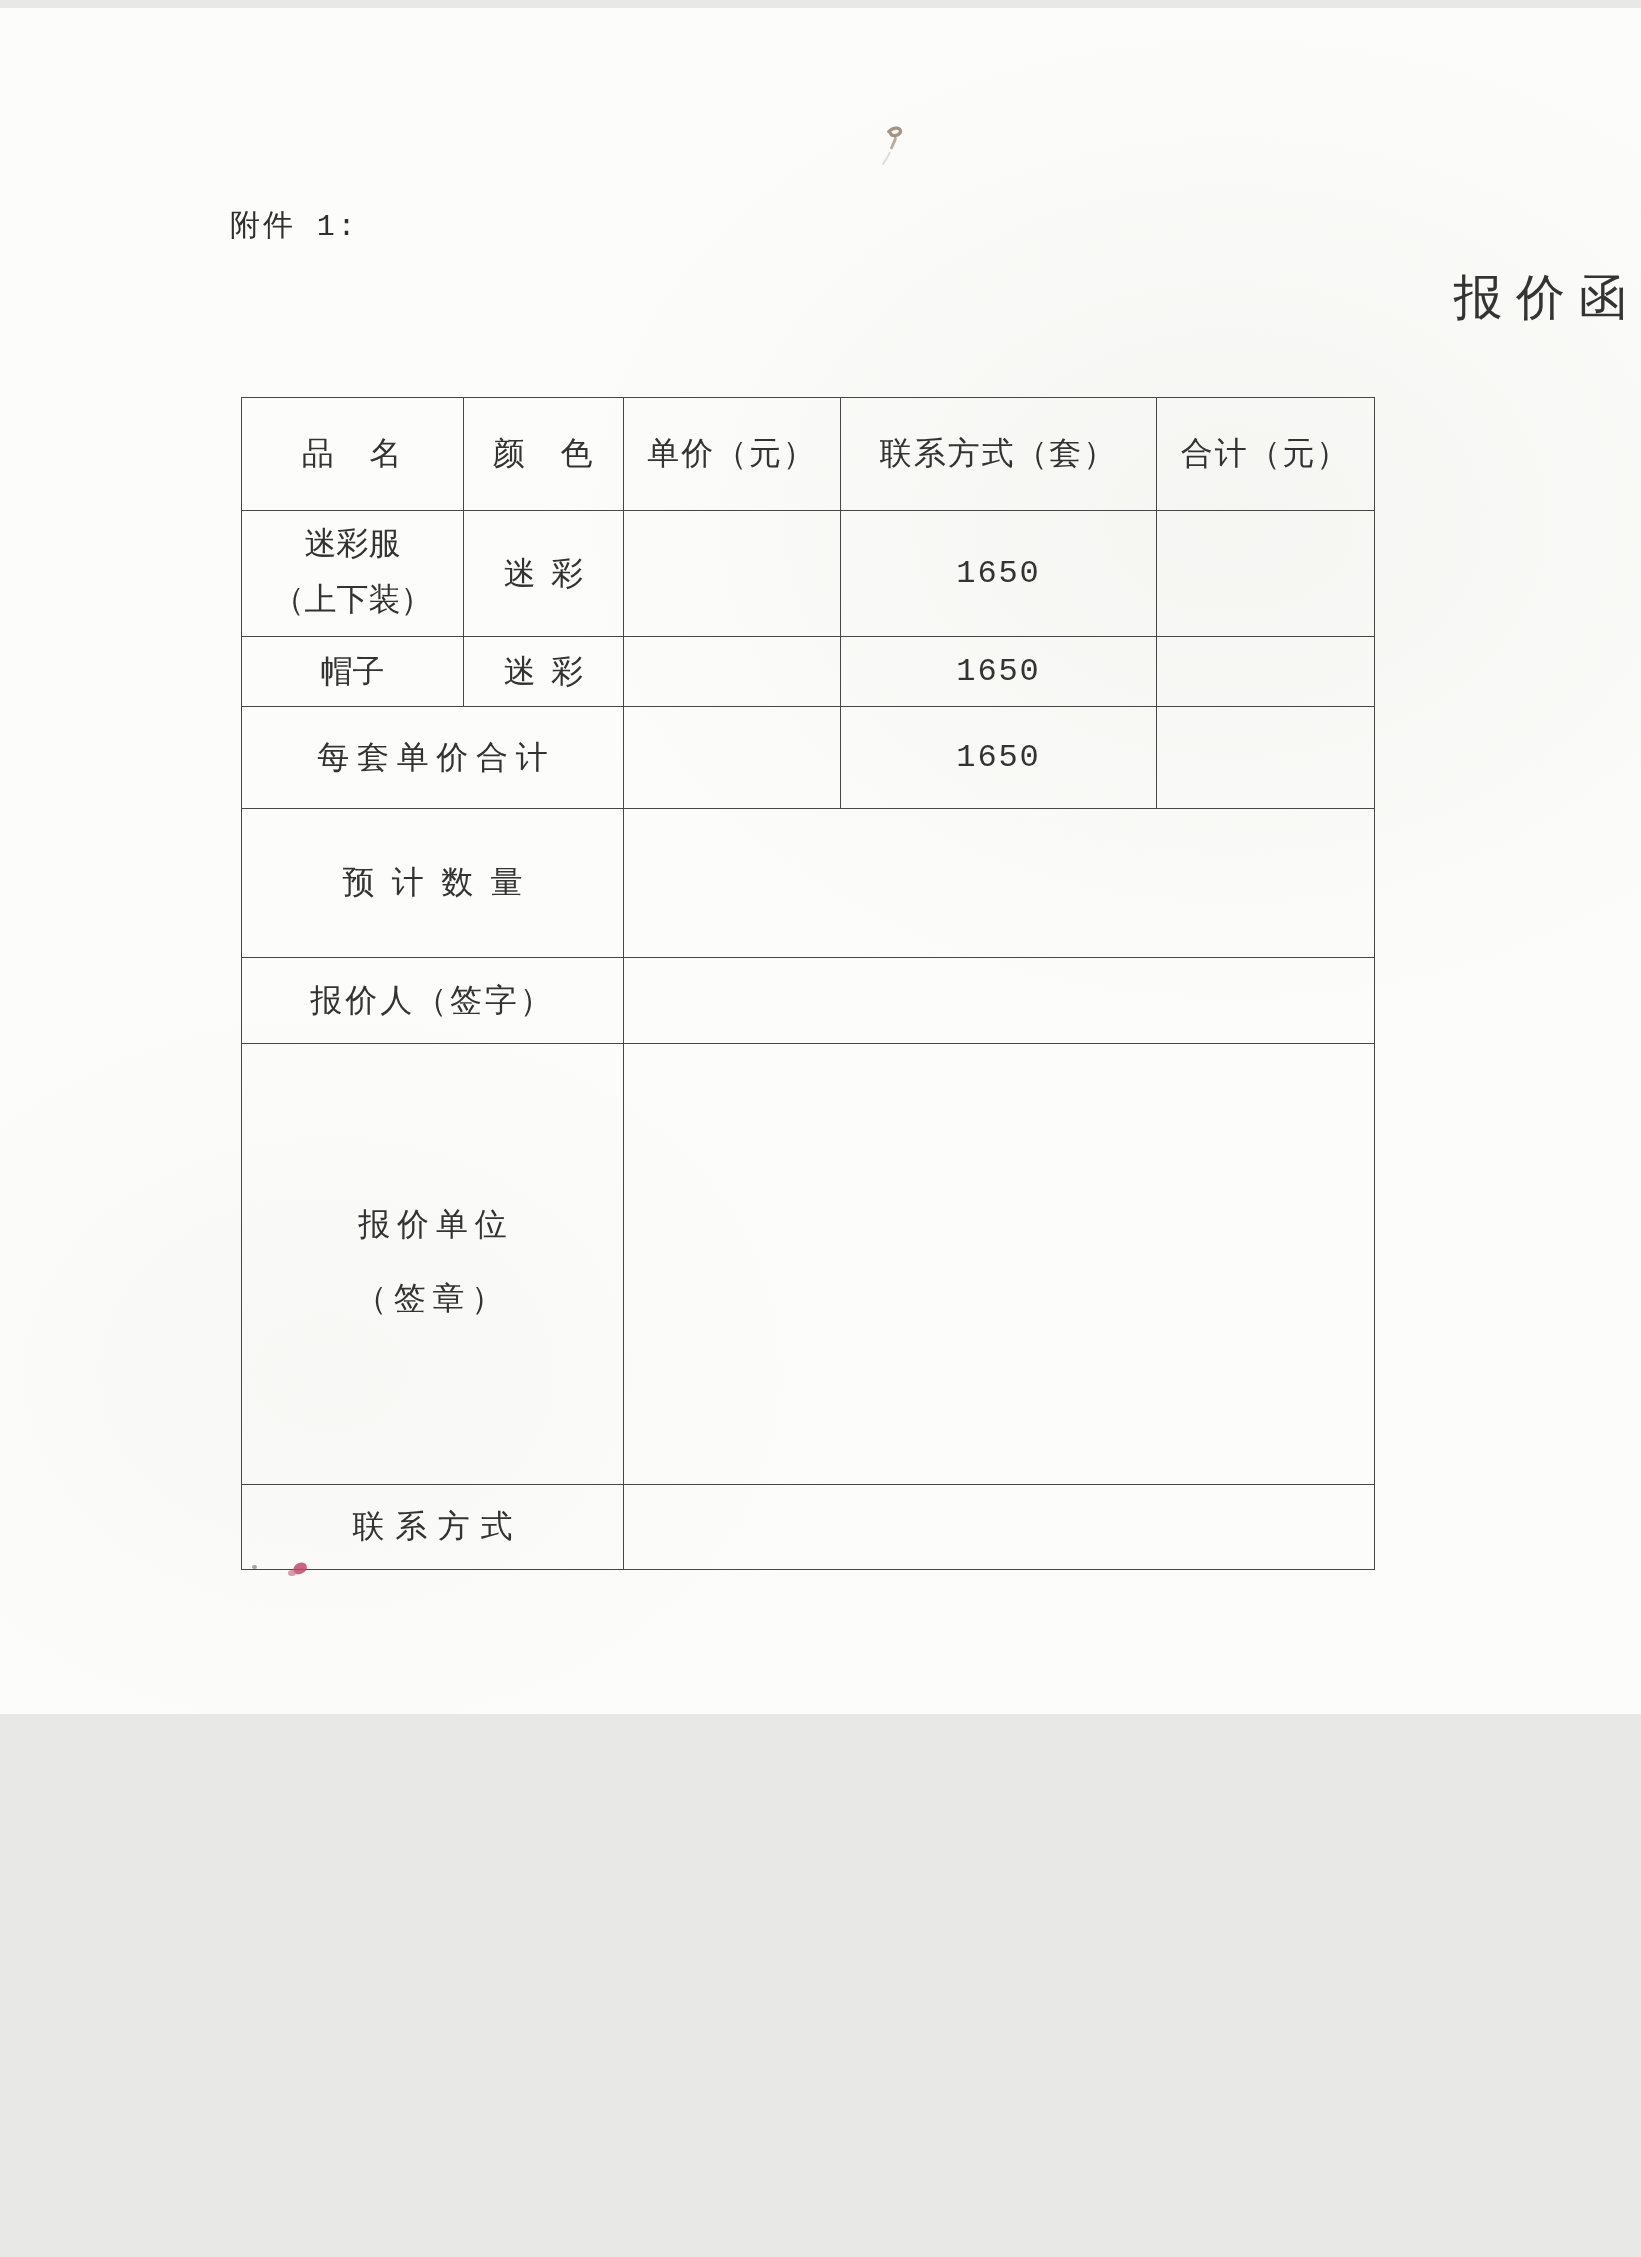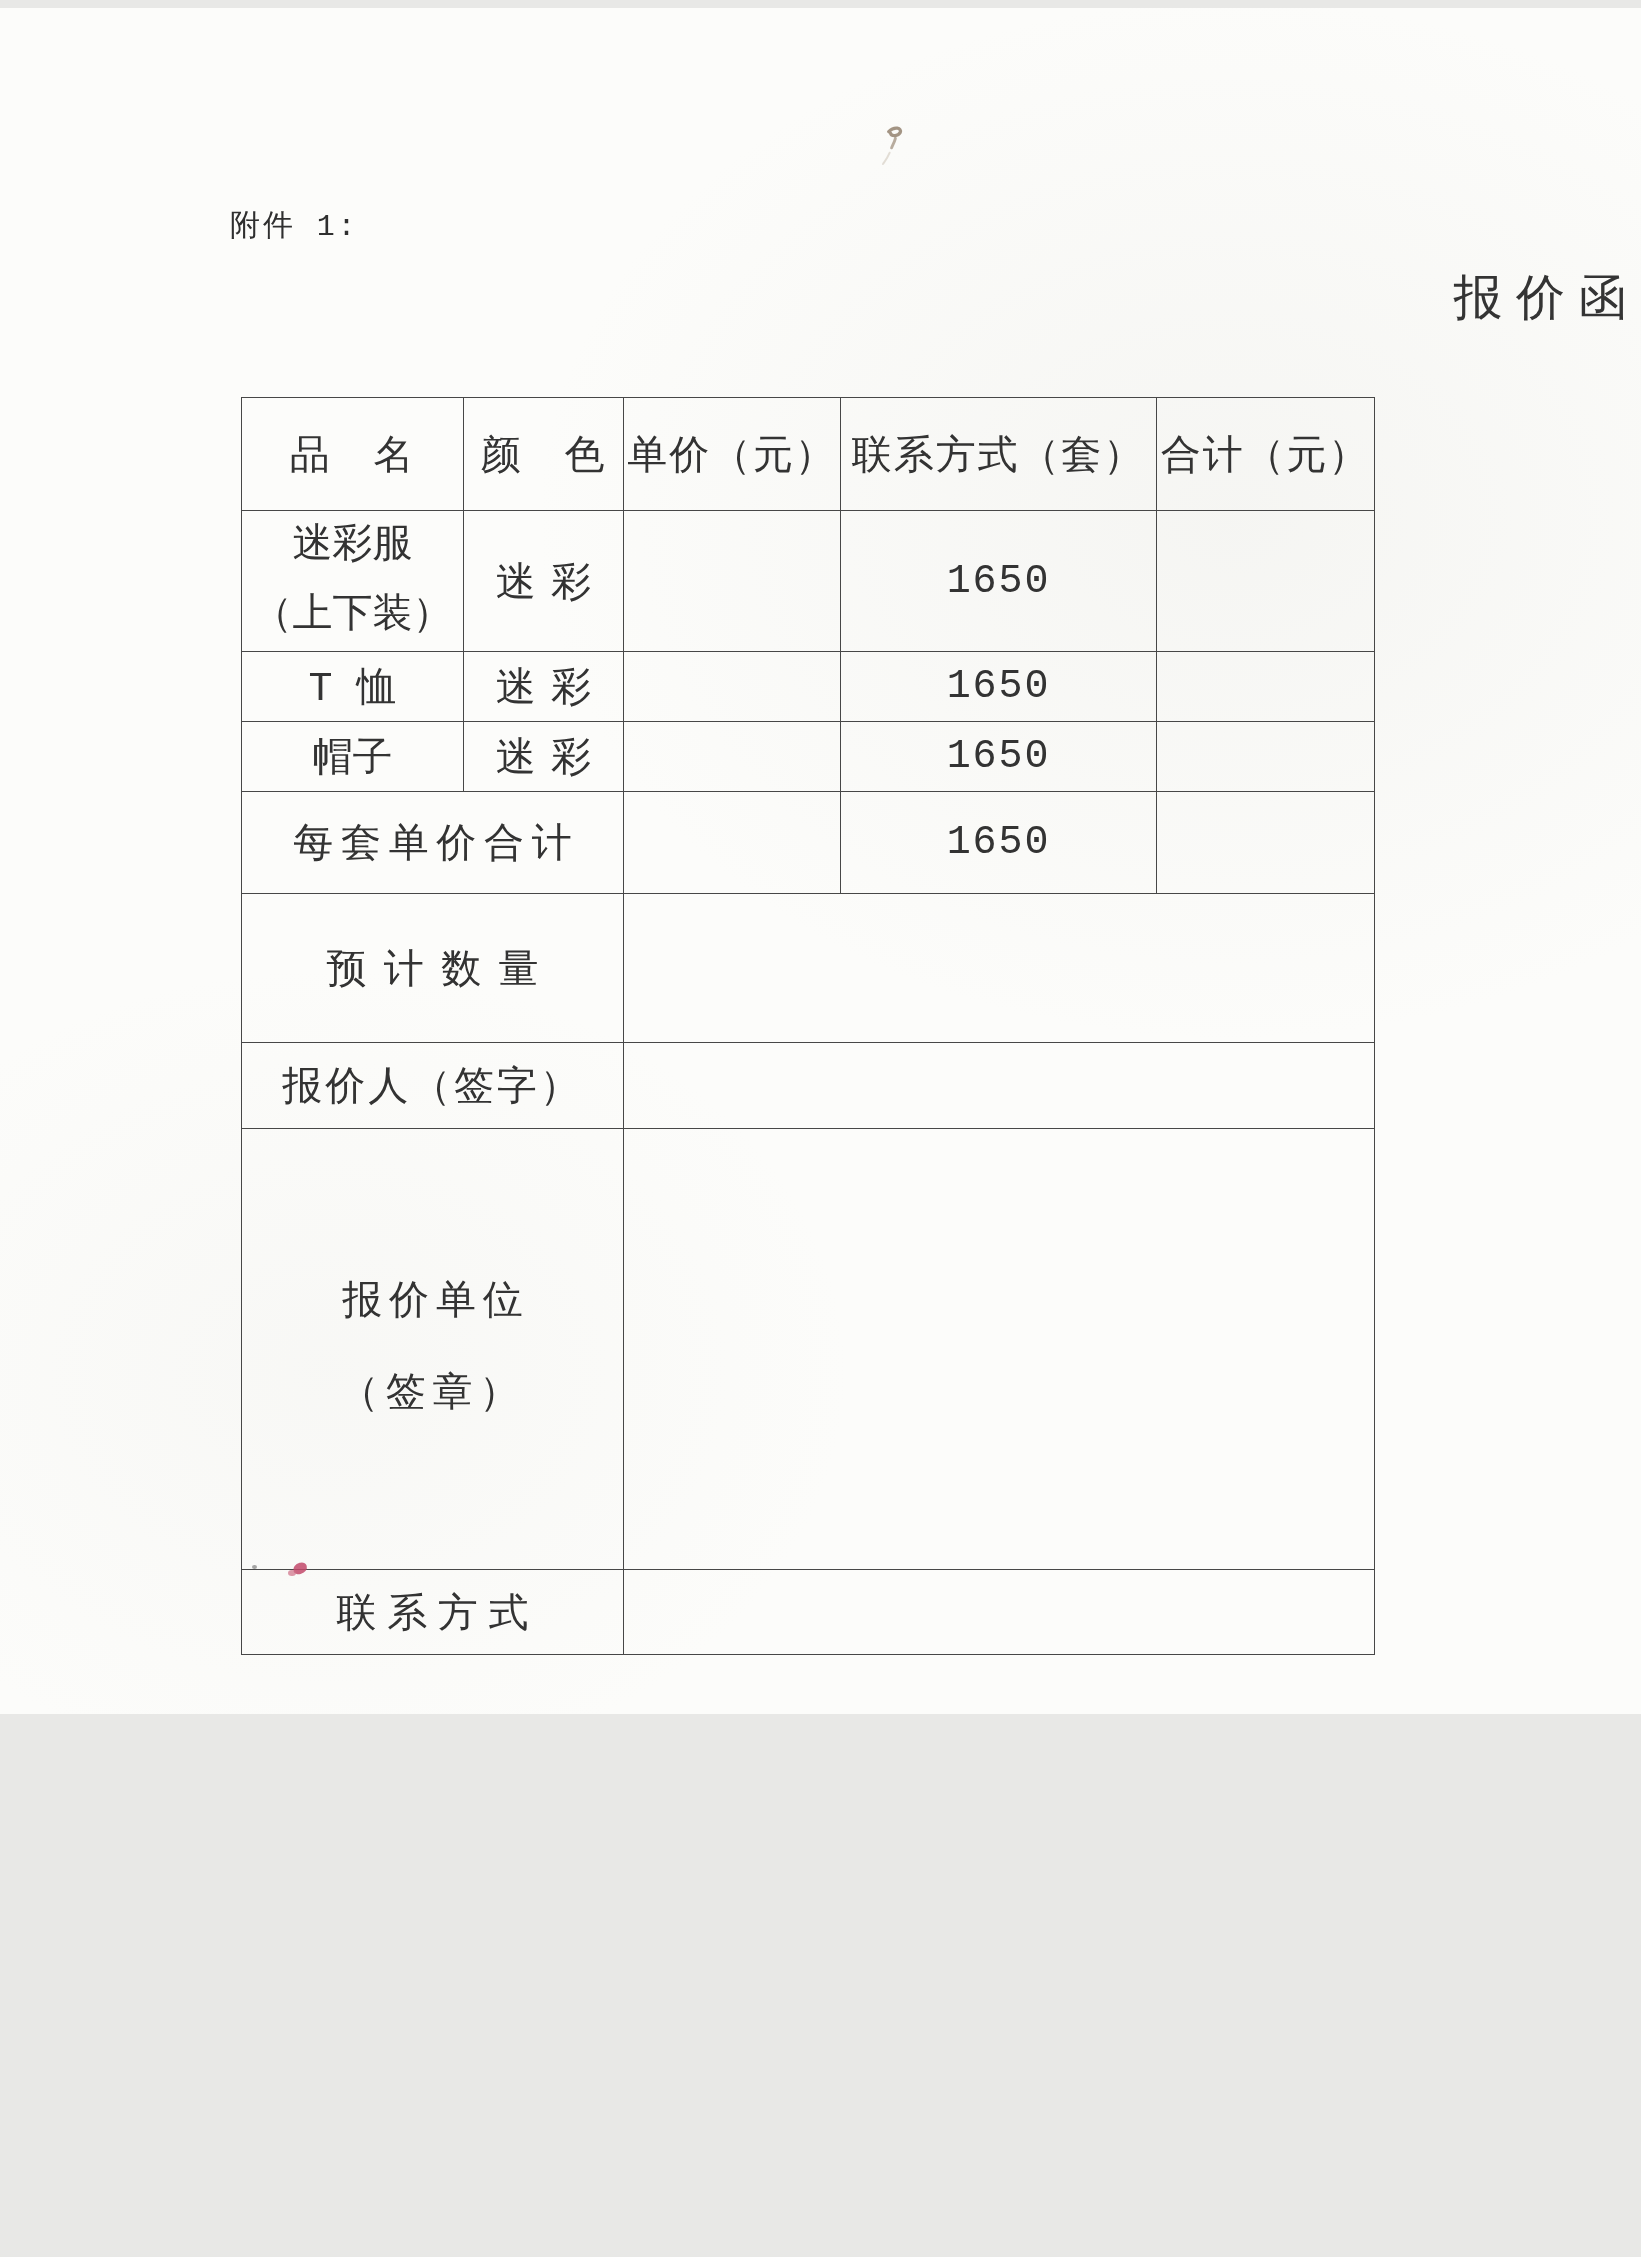--- a/index.html
+++ b/index.html
@@ -26,21 +26,21 @@
     color:#343434; text-indent:13.5px;
   }
   table.quote-table {
     position:absolute; left:241px; top:389px;
     border-collapse:collapse; table-layout:fixed;
     width:1134px;
   }
   .quote-table td {
     border:1.9px solid #474747;
     text-align:center; vertical-align:middle;
-    font-size:40px; color:#333;
+    font-size:32px; color:#333;
     overflow:hidden;
   }
   .hdr { font-size:33px; letter-spacing:1.9px; color:#2f2f2f; }
   .name-two-line { line-height:1.75; font-size:33px; }
   .color-cell { letter-spacing:15.4px; text-indent:15.4px; }
   .num-cell { font-size:34px; color:#454545; letter-spacing:1.9px; }
   .summary-label { letter-spacing:7.7px; text-indent:7.7px; font-size:35px; }
   .words-label { letter-spacing:17.4px; text-indent:17.4px; font-size:36px; }
   .unit-label { line-height:2.3; font-size:35px; letter-spacing:6.8px; text-indent:6.8px; }
   .signer-label { letter-spacing:2.9px; font-size:35px; }
@@ -101,27 +101,20 @@
         <td class="name-two-line">
           <span>迷彩服</span><br>
           <span>（上下装）</span>
         </td>
         <td class="color-cell">迷彩</td>
         <td class="blank-cell"></td>
         <td class="num-cell">1650</td>
         <td class="blank-cell"></td>
       </tr>
 
-      <tr style="height:70px">
-        <td>T 恤</td>
-        <td class="color-cell">迷彩</td>
-        <td class="blank-cell"></td>
-        <td class="num-cell">1650</td>
-        <td class="blank-cell"></td>
-      </tr>
 
 
       <tr style="height:70px">
         <td>帽子</td>
         <td class="color-cell">迷彩</td>
         <td class="blank-cell"></td>
         <td class="num-cell">1650</td>
         <td class="blank-cell"></td>
       </tr>
 

